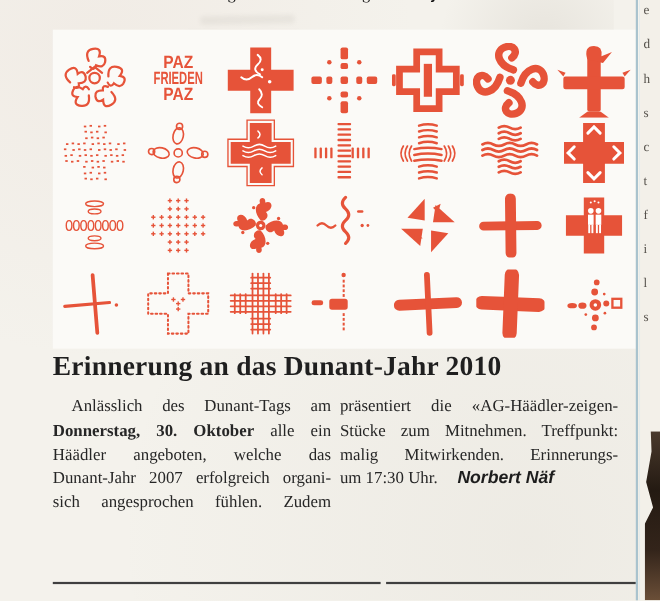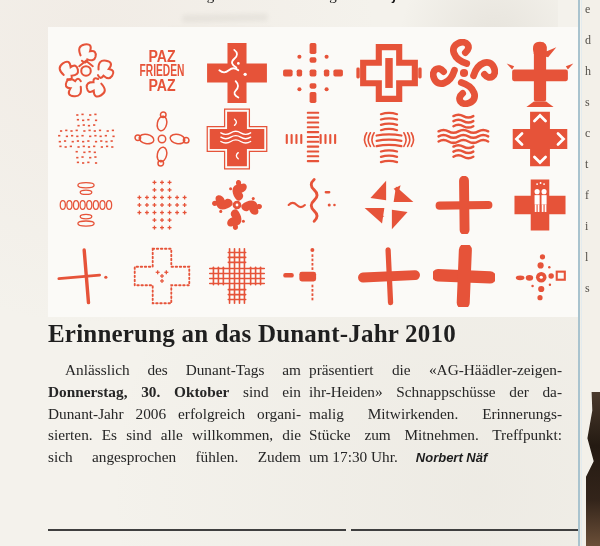--- a/index.html
+++ b/index.html
@@ -38,21 +38,21 @@
     font-family:"Liberation Serif",serif;}
 
   .cols{position:absolute;left:48px;top:359px;width:530px;display:flex;gap:8px;
     color:#262626;font-size:15.3px;}
   .col{width:253px;}
   .jl{text-align:justify;line-height:21.8px;height:21.8px;overflow:hidden;}
   .jl::after{content:"";display:inline-block;width:100%;height:0;}
   .indent{text-indent:17px;}
   .lastline{line-height:21.8px;height:21.8px;}
   .byline{font-family:"Liberation Sans",sans-serif;font-weight:bold;font-style:italic;
-    font-size:13px;margin-left:18px;color:#1d1d1d;}
+    font-size:16px;margin-left:18px;color:#1d1d1d;}
 
   .rule{position:absolute;top:529px;height:1.7px;background:#3f3f3f;}
   .rule-left{left:48px;width:298px;}
   .rule-right{left:351px;width:227px;}
 
   .gutter{position:absolute;left:578px;top:0;width:1.7px;height:546px;background:#a9c3ce;}
   .gutter2{position:absolute;left:580.6px;top:0;width:1.2px;height:546px;background:#e3ebee;}
   .sidestrip{position:absolute;left:582px;top:0;width:18px;height:546px;background:#f3f0e9;}
   .frag{position:absolute;left:3px;font-size:12px;color:#55514b;font-family:"Liberation Serif",serif;}
   .photo{position:absolute;left:4px;top:392px;width:14px;height:154px;
@@ -589,30 +589,29 @@
         </svg>
       </div>
     </div>
 </div>
 
 <h1 class="heading">Erinnerung an das Dunant-Jahr 2010</h1>
 
 <div class="cols">
   <div class="col">
     <div class="jl indent">Anlässlich des Dunant-Tags am</div>
-    <div class="jl"><b>Donnerstag, 30. Oktober</b> <span>sind ein</span></div>
-    <div class="jl">Dunant-Jahr 2006 erfolgreich organi-</div>
-    <div class="jl">sierten. Es sind alle willkommen, die</div>
+    <div class="jl"><b>Donnerstag, 30. Oktober</b> <span>alle ein</span></div>
+    <div class="jl">Häädler angeboten, welche das</div>
+    <div class="jl">Dunant-Jahr 2007 erfolgreich organi-</div>
     <div class="jl">sich angesprochen fühlen. Zudem</div>
   </div>
   <div class="col">
     <div class="jl">präsentiert die «AG-Häädler-zeigen-</div>
-    <div class="jl">ihr-Heiden» Schnappschüsse der da-</div>
+    <div class="jl">Stücke zum Mitnehmen. Treffpunkt:</div>
     <div class="jl">malig Mitwirkenden. Erinnerungs-</div>
-    <div class="jl">Stücke zum Mitnehmen. Treffpunkt:</div>
     <div class="lastline"><span>um 17:30 Uhr.</span><span class="byline">Norbert Näf</span></div>
   </div>
 </div>
 
 <div class="rule rule-left"></div>
 <div class="rule rule-right"></div>
 
 <div class="gutter"></div>
 <div class="gutter2"></div>
 <div class="sidestrip">

